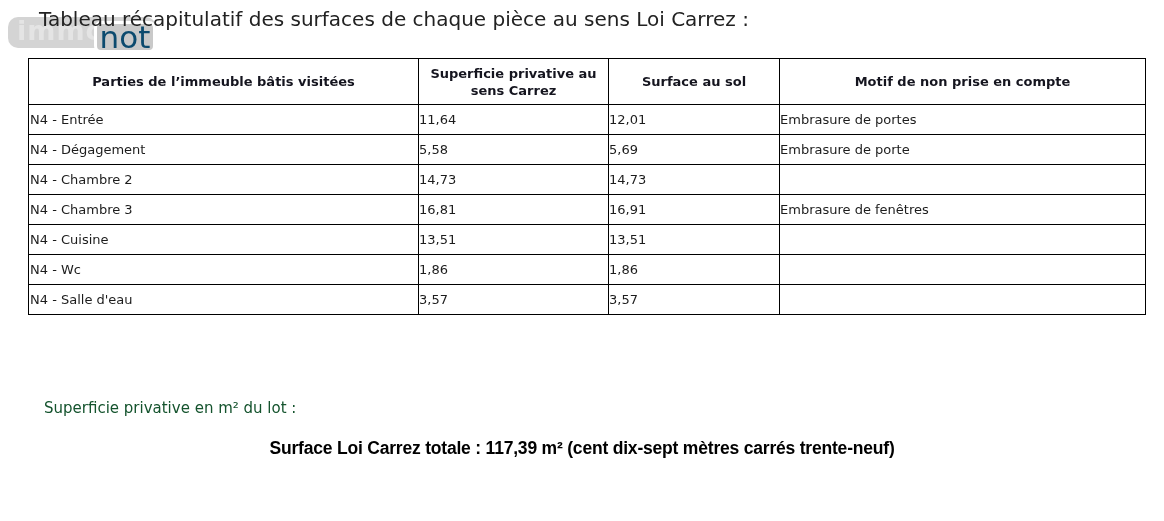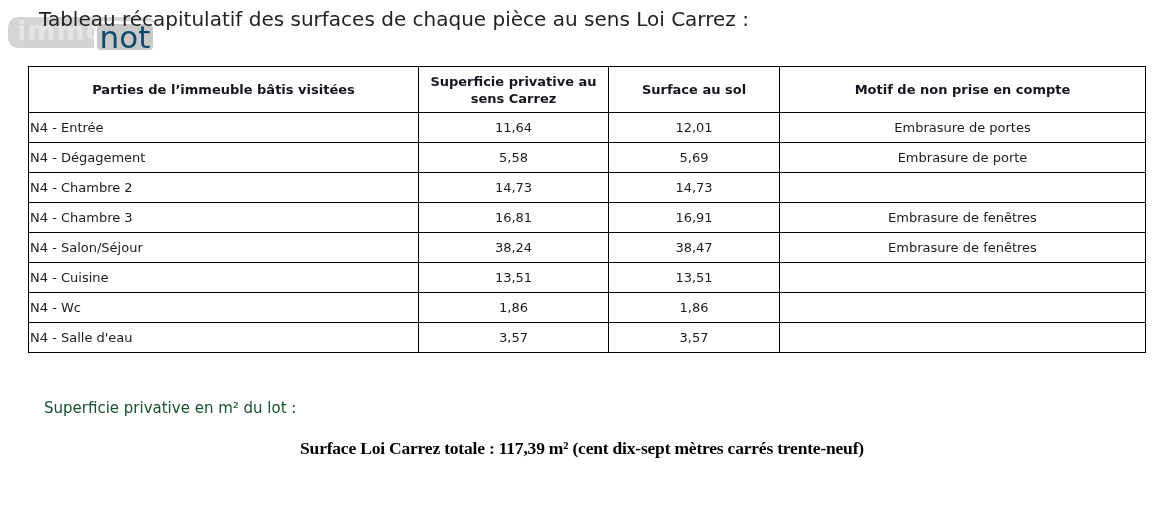--- a/index.html
+++ b/index.html
@@ -24,43 +24,43 @@
   .logo-not-box span {
     font-size: 31px; font-weight: normal; color: #0c4a6e; line-height: 26px;
   }
 
   .doc-title {
     position: absolute; left: 39px; top: 7px; z-index: 1;
     font-size: 20px; color: #222222; white-space: nowrap;
   }
 
   table.carrez {
-    position: absolute; left: 28px; top: 66px; width: 1117px;
+    position: absolute; left: 28px; top: 58px; width: 1117px;
     border-collapse: collapse; table-layout: fixed; z-index: 1;
     background: transparent;
   }
   table.carrez th, table.carrez td { border: 1px solid #000000; }
   table.carrez th {
     height: 46px; font-size: 13px; font-weight: bold; color: #15151f;
     text-align: center; vertical-align: middle; padding: 2px 10px; line-height: 17px;
   }
   table.carrez td {
     height: 30px; font-size: 13px; color: #1c1c1c; vertical-align: middle;
   }
   td.cell-piece { text-align: left; padding-left: 1px; }
-  td.cell-num, td.cell-motif { text-align: center; }
+  td.cell-num, td.cell-motif { text-align: left; }
 
   .lot-label {
     position: absolute; left: 44px; top: 399px;
     font-size: 15px; color: #14532d; white-space: nowrap;
   }
 
   .totals {
     position: absolute; left: 0; top: 437px; width: 1164px;
-    text-align: center; font-family: Liberation Serif, serif;
+    text-align: center; font-family: Liberation Sans, sans-serif;
     font-size: 17.5px; font-weight: bold; color: #000000; line-height: 22px;
     letter-spacing: -0.2px;
   }
 </style>
 </head>
 <body>
 
 <div class="logo">
   <span class="logo-immo">immo</span>
   <span class="logo-not-box">
@@ -109,26 +109,20 @@
         <td class="cell-motif"></td>
       </tr>
 
       <tr>
         <td class="cell-piece">N4 - Chambre 3</td>
         <td class="cell-num">16,81</td>
         <td class="cell-num">16,91</td>
         <td class="cell-motif">Embrasure de fenêtres</td>
       </tr>
 
-      <tr>
-        <td class="cell-piece">N4 - Salon/Séjour</td>
-        <td class="cell-num">38,24</td>
-        <td class="cell-num">38,47</td>
-        <td class="cell-motif">Embrasure de fenêtres</td>
-      </tr>
 
       <tr>
         <td class="cell-piece">N4 - Cuisine</td>
         <td class="cell-num">13,51</td>
         <td class="cell-num">13,51</td>
         <td class="cell-motif"></td>
       </tr>
 
       <tr>
         <td class="cell-piece">N4 - Wc</td>

